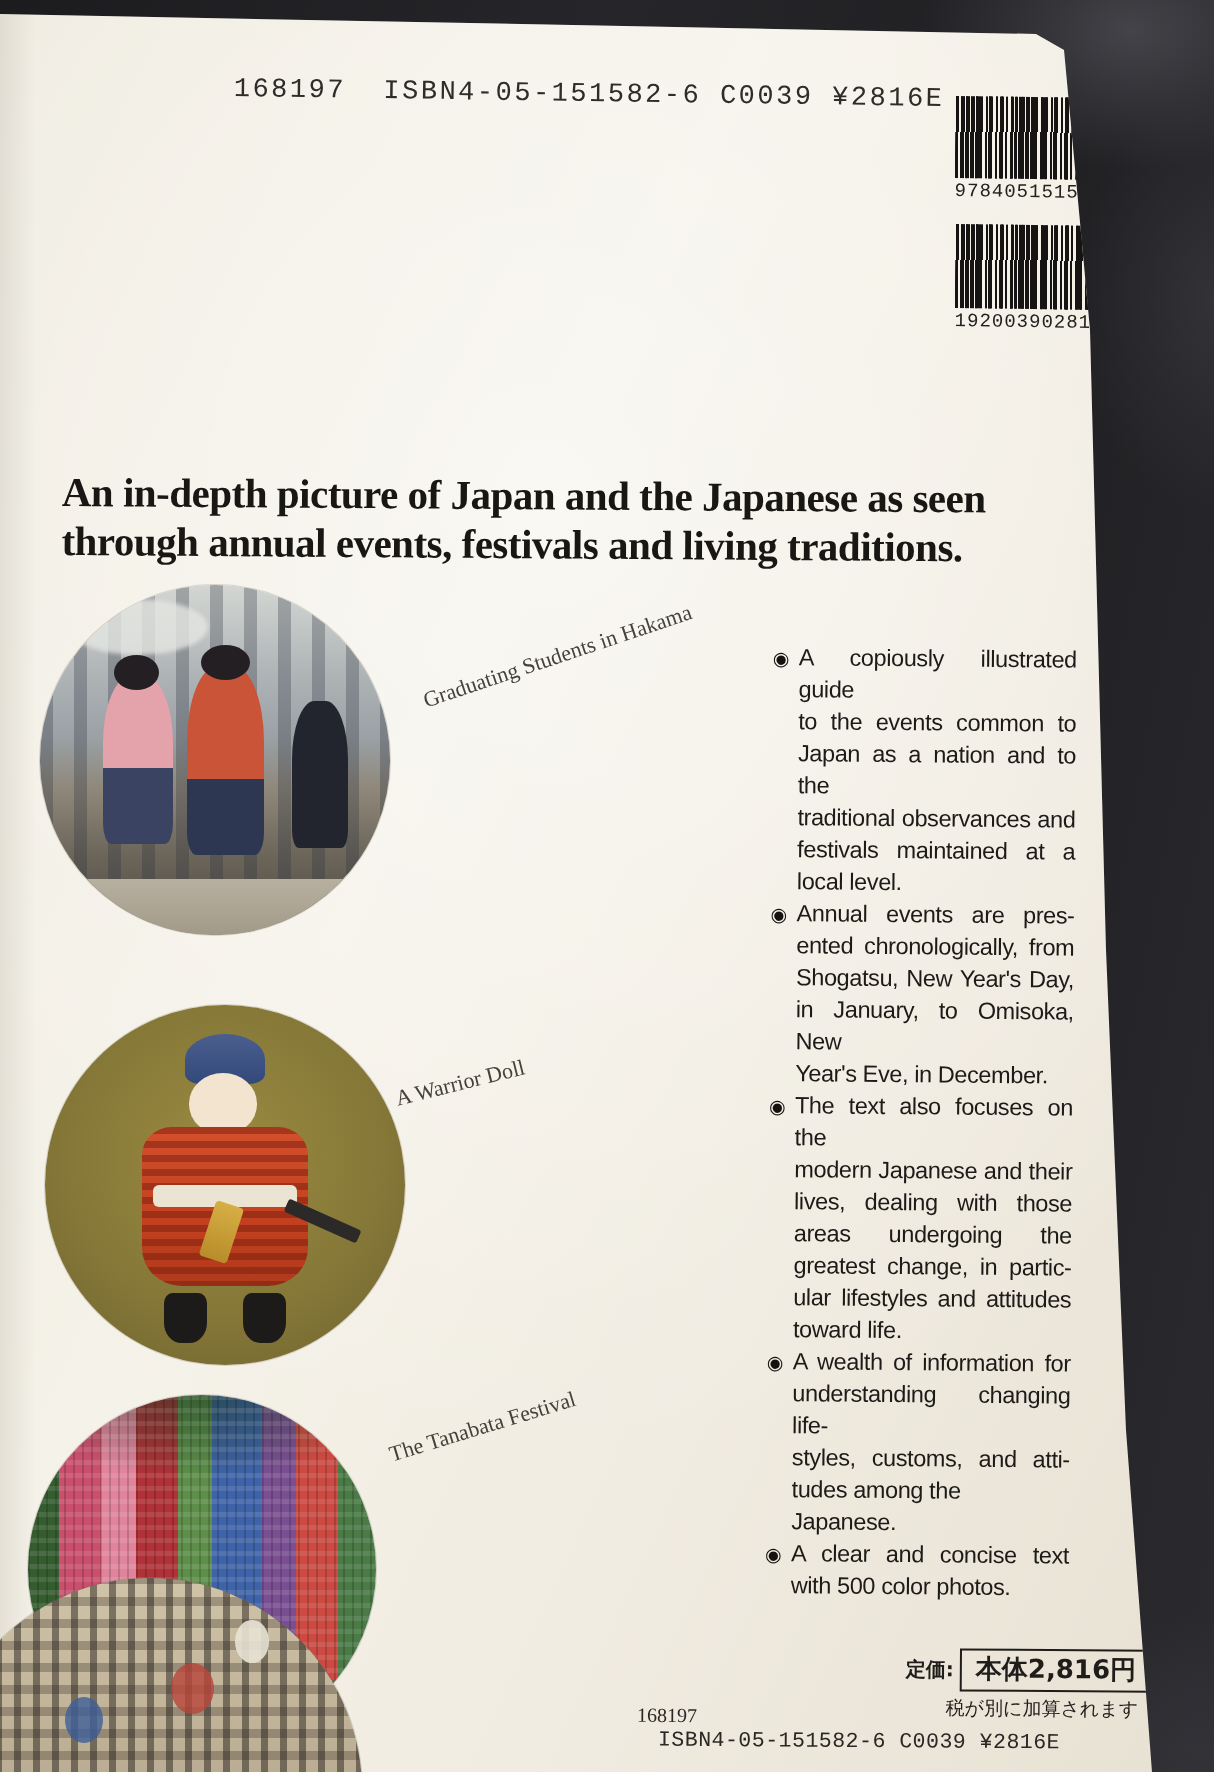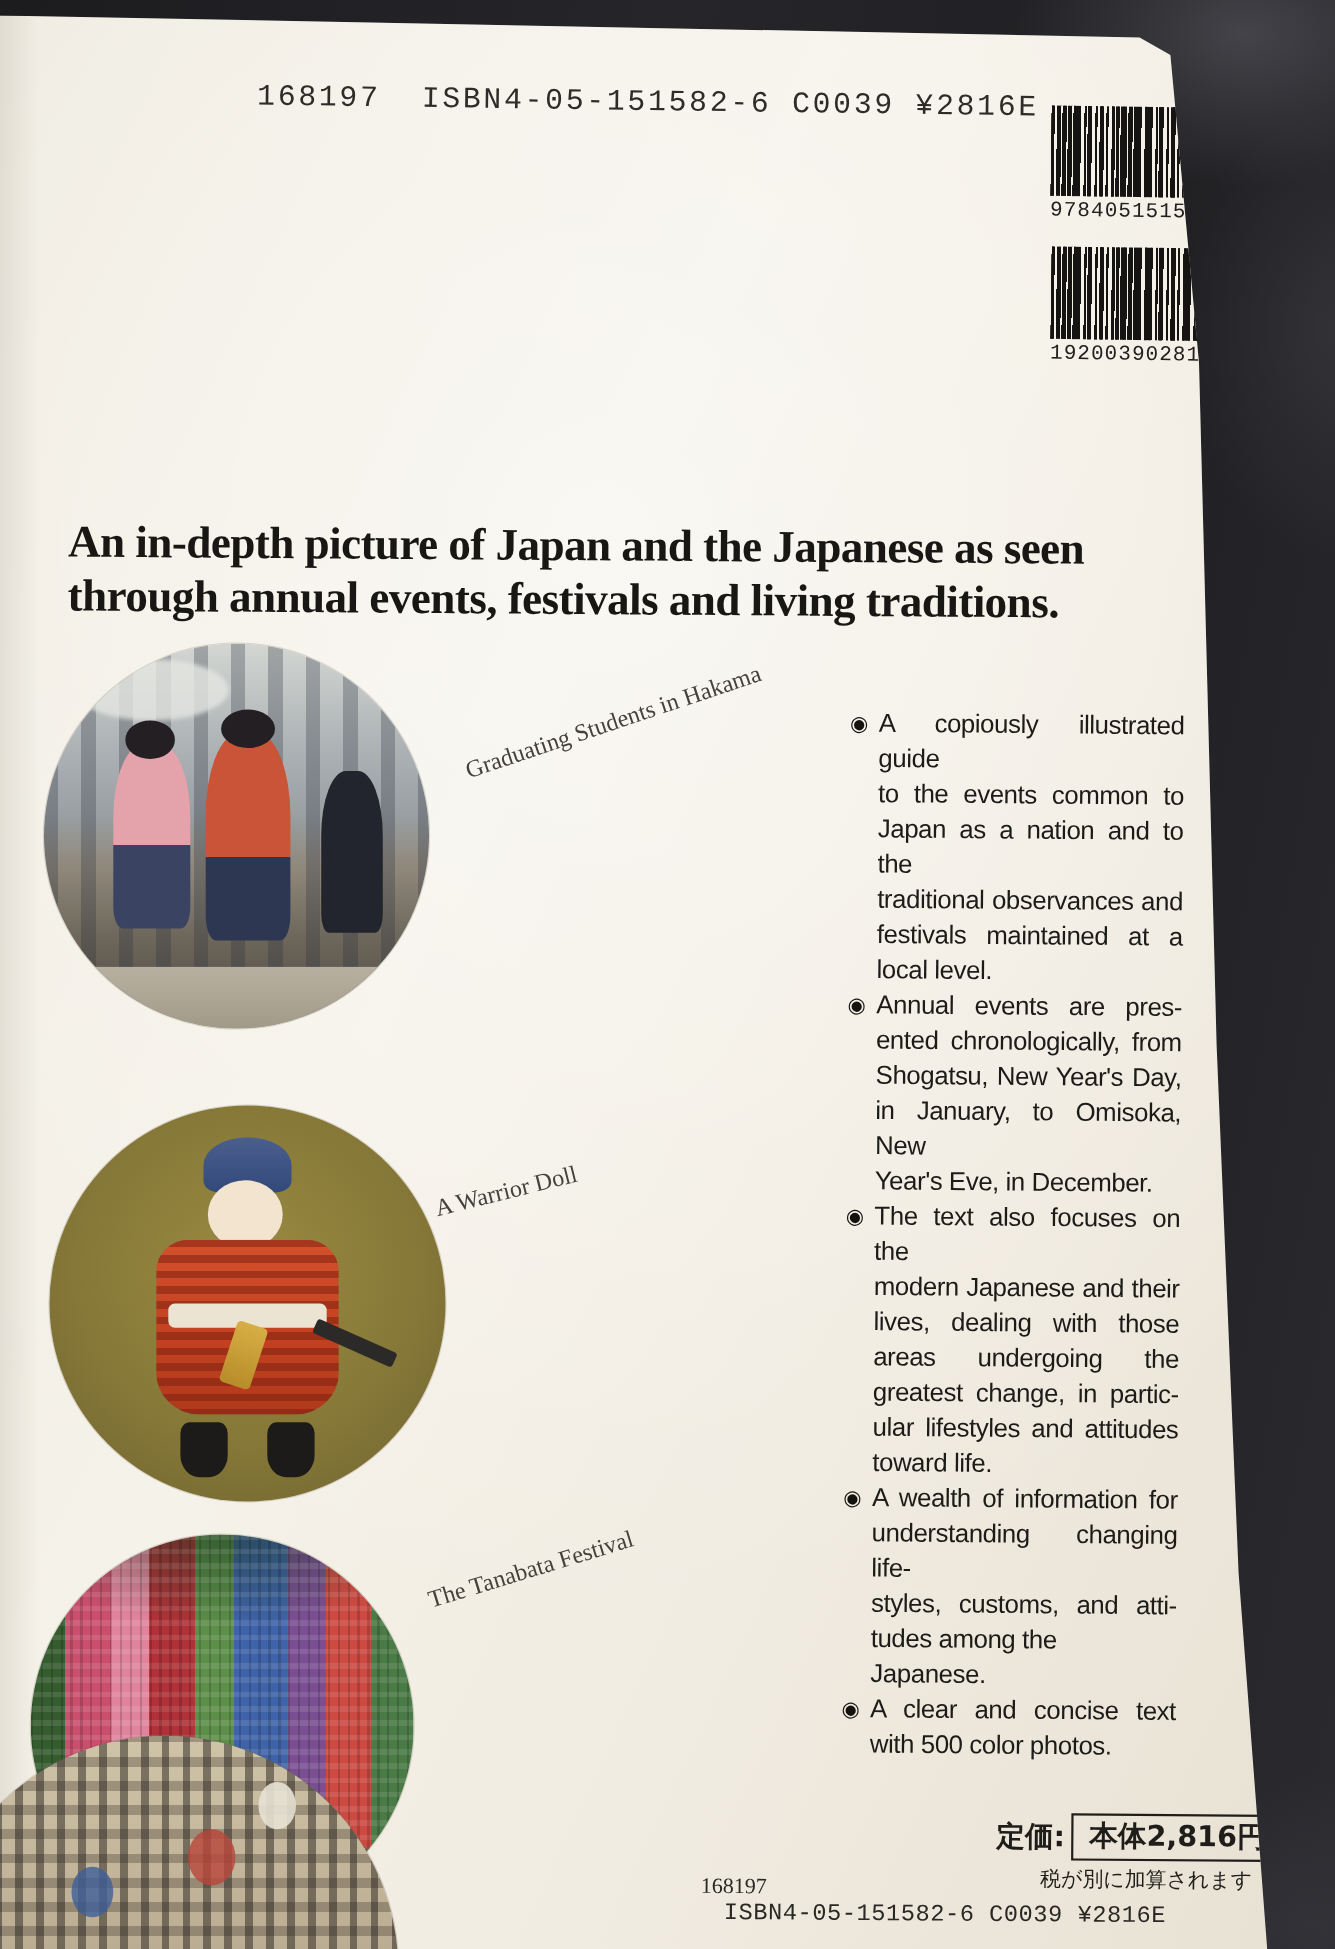--- a/index.html
+++ b/index.html
@@ -117,21 +117,21 @@
   }
   .bullet-item{position:relative;padding-left:24px;}
   .bullet-mark{position:absolute;left:-2px;top:2px;font-size:19px;color:#14120f;}
   .bline{text-align:justify;}
   .bline.just{text-align-last:justify;}
   .bline.last{text-align:left;text-align-last:left;}
   
   .price-wrap{left:906px;top:1648px;transform:rotate(.4deg);transform-origin:left top;
     font-family:"DejaVu Sans", sans-serif;color:#1f1d1a;}
   .price-line{display:flex;align-items:center;}
-  .price-label{font-size:26px;font-weight:bold;}
+  .price-label{font-size:20px;font-weight:bold;}
   .price-box{border:2.5px solid #1f1d1a;padding:1px 14px 3px 14px;margin-left:6px;
     font-size:26px;font-weight:bold;white-space:nowrap;}
   .price-note{font-size:19px;margin-top:4px;margin-left:40px;white-space:nowrap;}
   
   .foot-code{left:637px;top:1704px;font-family:"Liberation Serif", serif;font-size:20px;color:#2a2825;
     transform:rotate(.4deg);}
   .foot-isbn{left:658px;top:1729px;font-family:"Liberation Mono", monospace;font-size:21.5px;
     letter-spacing:.5px;color:#2a2825;white-space:nowrap;transform:rotate(.4deg);}
 </style>
 </head>

